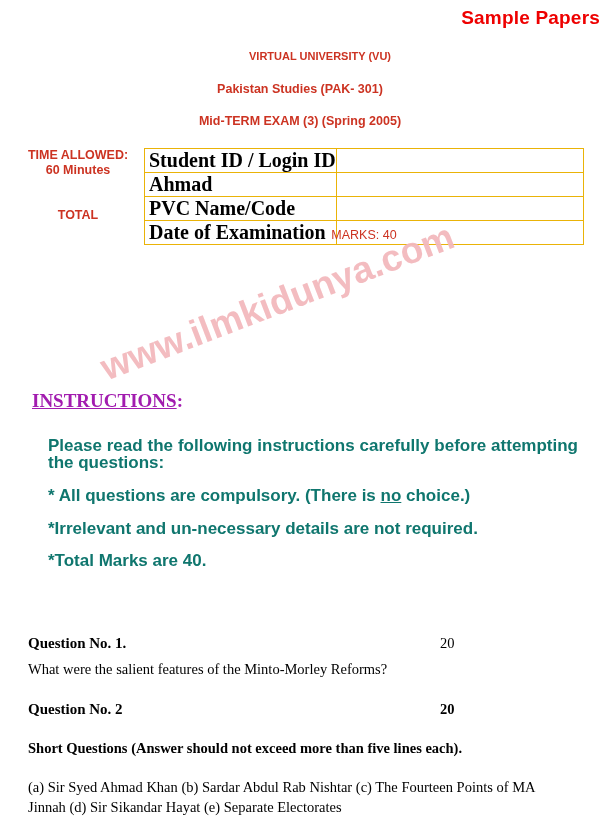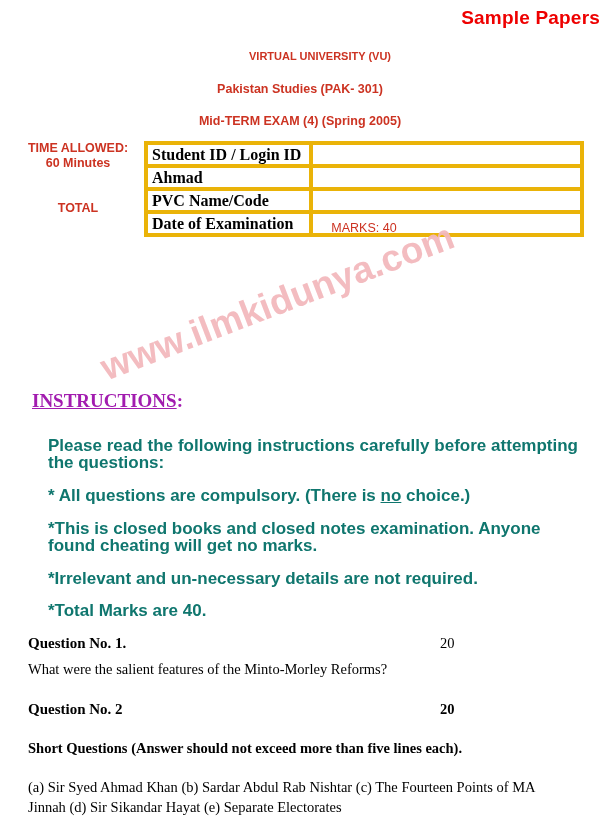--- a/index.html
+++ b/index.html
@@ -37,21 +37,21 @@
     font-family: "Liberation Sans", sans-serif;
     font-weight: bold;
   }
   .sub-1 { font-size: 11px; margin-top: 21px; padding-left: 40px; }
   .sub-2 { font-size: 12.5px; margin-top: 20px; }
   .sub-3 { font-size: 12.5px; margin-top: 18px; }
 
   
   .info-row {
     position: relative;
-    margin-top: 13px;
+    margin-top: 20px;
     height: 72px;
     padding-left: 32px;
   }
   .time-block {
     position: absolute;
     left: 24px;
     top: 0px;
     width: 108px;
     text-align: center;
     color: #cc3322;
@@ -73,23 +73,23 @@
   }
   table.idtable {
     position: absolute;
     left: 144px;
     top: 0px;
     width: 440px;
     border-collapse: collapse;
     font-family: "Liberation Serif", serif;
   }
   table.idtable td {
-    border: 4px solid #eab308;
+    border: 1px solid #eab308;
     height: 19px;
-    font-size: 16px;
+    font-size: 20px;
     padding: 0 0 0 4px;
     font-weight: bold;
   }
   table.idtable td.label {
     width: 158px;
     white-space: nowrap;
   }
   table.idtable td.blank {
     width: 280px;
   }
@@ -203,21 +203,21 @@
 </style>
 </head>
 <body>
 
 <div class="page">
 
   <h1 class="title-main">Sample Papers</h1>
 
   <div class="sub-line sub-1">VIRTUAL UNIVERSITY (VU)</div>
   <div class="sub-line sub-2">Pakistan Studies (PAK- 301)</div>
-  <div class="sub-line sub-3">Mid-TERM EXAM (4) (Spring 2005)</div>
+  <div class="sub-line sub-3">Mid-TERM EXAM (3) (Spring 2005)</div>
 
   <div class="info-row">
     <div class="time-block">TIME ALLOWED: 60 Minutes</div>
     <div class="total-block">TOTAL</div>
 
     <table class="idtable">
       <tbody>
           <tr>
         <td class="label">Student ID / Login ID</td>
         <td class="blank"></td>
@@ -243,21 +243,20 @@
   <div class="watermark">www.ilmkidunya.com</div>
 
   <div class="instructions-wrap">
     <div class="instr-heading"><span class="u">INSTRUCTIONS</span><span>:</span></div>
 
     <div class="instr-body">
       <div class="instr-lead">Please read the following instructions carefully before attempting the questions:</div>
 
       <div class="instr-item"><span>* All questions are compulsory. (There is </span><span class="u">no</span><span> choice.)</span></div>
 
-      <div class="instr-item">*This is closed books and closed notes examination. Anyone found cheating will get no marks.</div>
 
       <div class="instr-item">*Irrelevant and un-necessary details are not required.</div>
 
       <div class="instr-item tight">*Total Marks are 40.</div>
     </div>
   </div>
 
   <div class="questions">
 
     <div class="q-head">

